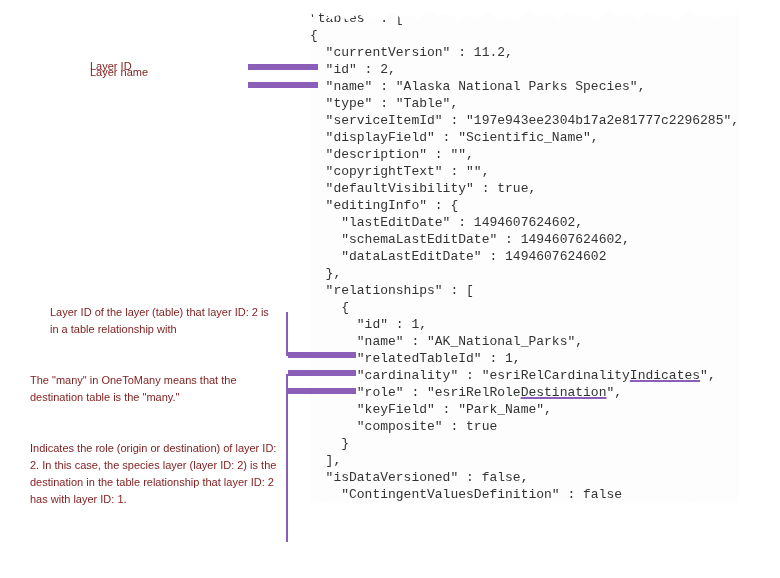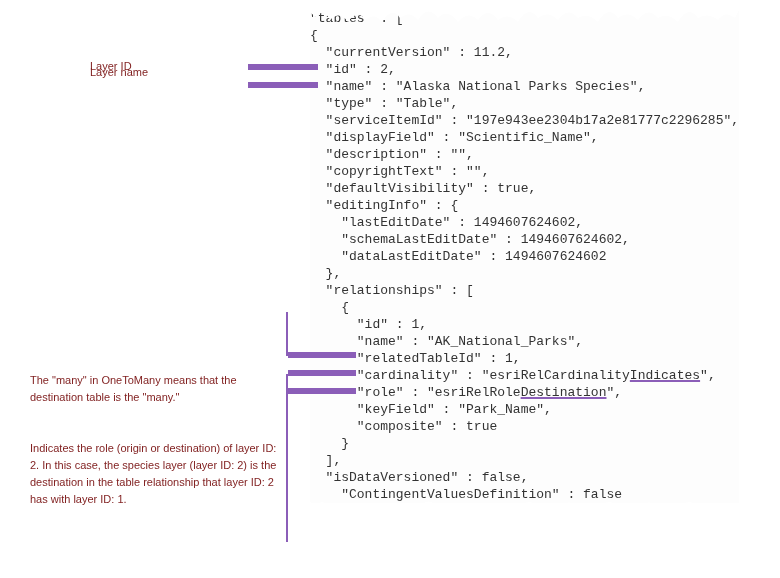--- a/index.html
+++ b/index.html
@@ -92,20 +92,21 @@
     <div class="code-line">  "isDataVersioned" : false,</div>
     <div class="code-line">    "ContingentValuesDefinition" : false</div>
   </div>
 
   <div class="annotation" style="left:90px; top:58px; width:150px;">Layer ID</div>
   <div class="leader" style="left:248px; top:64px; width:70px;"></div>
 
   <div class="annotation" style="left:90px; top:64px; width:150px;">Layer name</div>
   <div class="leader" style="left:248px; top:82px; width:70px;"></div>
 
+  <div class="annotation" style="left:50px; top:304px; width:230px;">Layer ID of the layer (table) that layer ID: 2 is in a table relationship with</div>
   <div class="leader" style="left:288px; top:352px; width:68px;"></div>
   <div class="leader-thin" style="left:286px; top:312px; width:2px; height:44px;"></div>
 
   <div class="annotation" style="left:30px; top:372px; width:250px;">The "many" in OneToMany means that the destination table is the "many."</div>
   <div class="leader" style="left:288px; top:370px; width:68px;"></div>
   <div class="leader-thin" style="left:286px; top:374px; width:2px; height:36px;"></div>
 
   <div class="annotation" style="left:30px; top:440px; width:250px;">Indicates the role (origin or destination) of layer ID: 2. In this case, the species layer (layer ID: 2) is the destination in the table relationship that layer ID: 2 has with layer ID: 1.</div>
   <div class="leader" style="left:288px; top:388px; width:68px;"></div>
   <div class="leader-thin" style="left:286px; top:392px; width:2px; height:150px;"></div>

